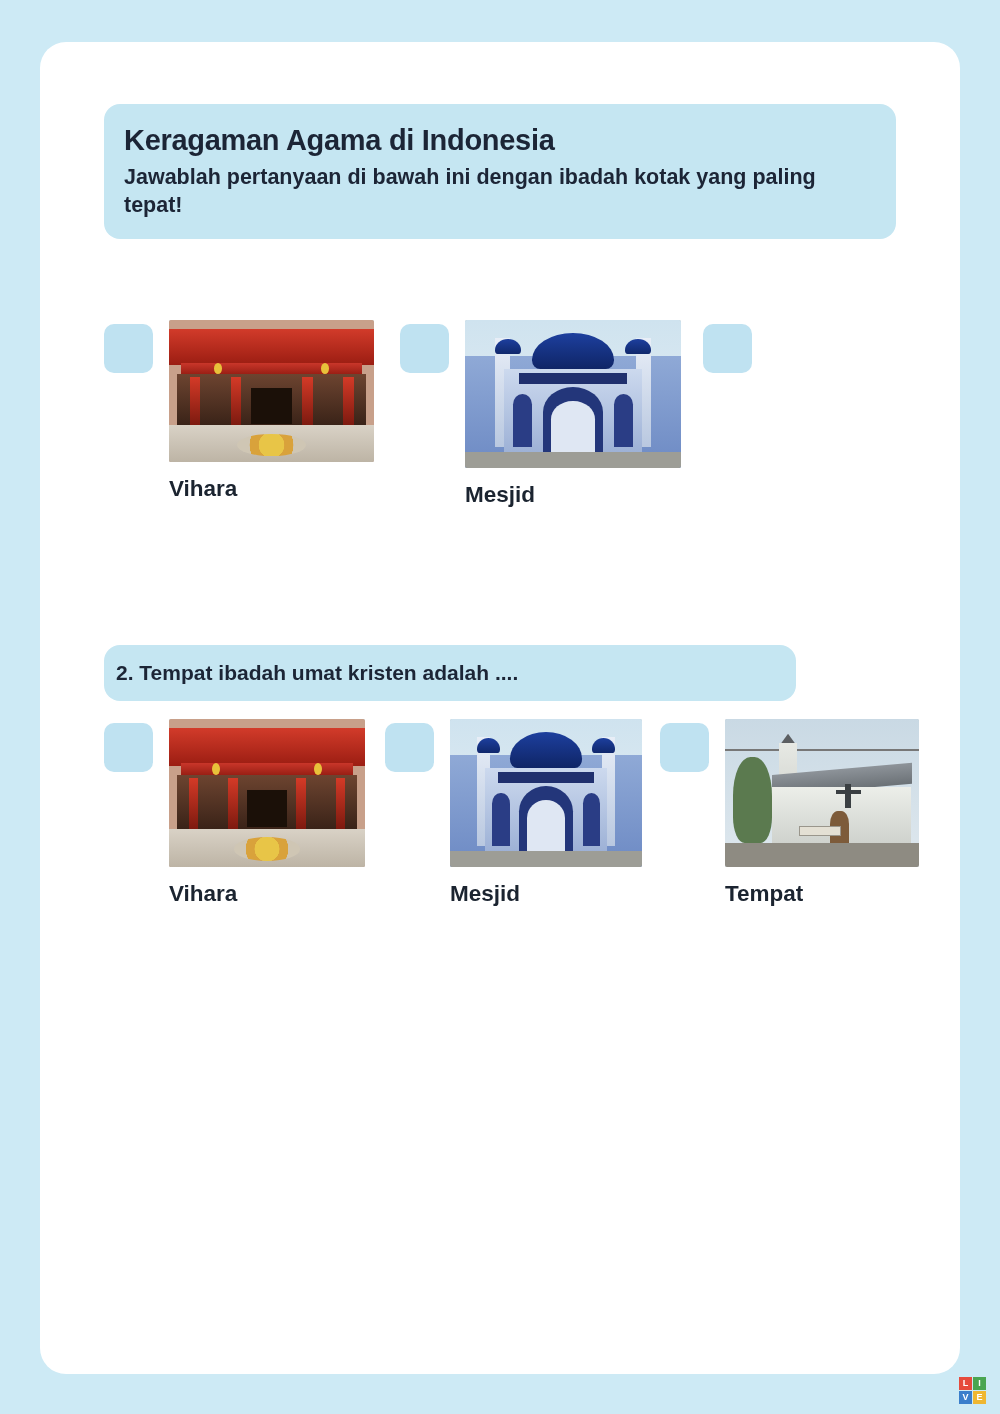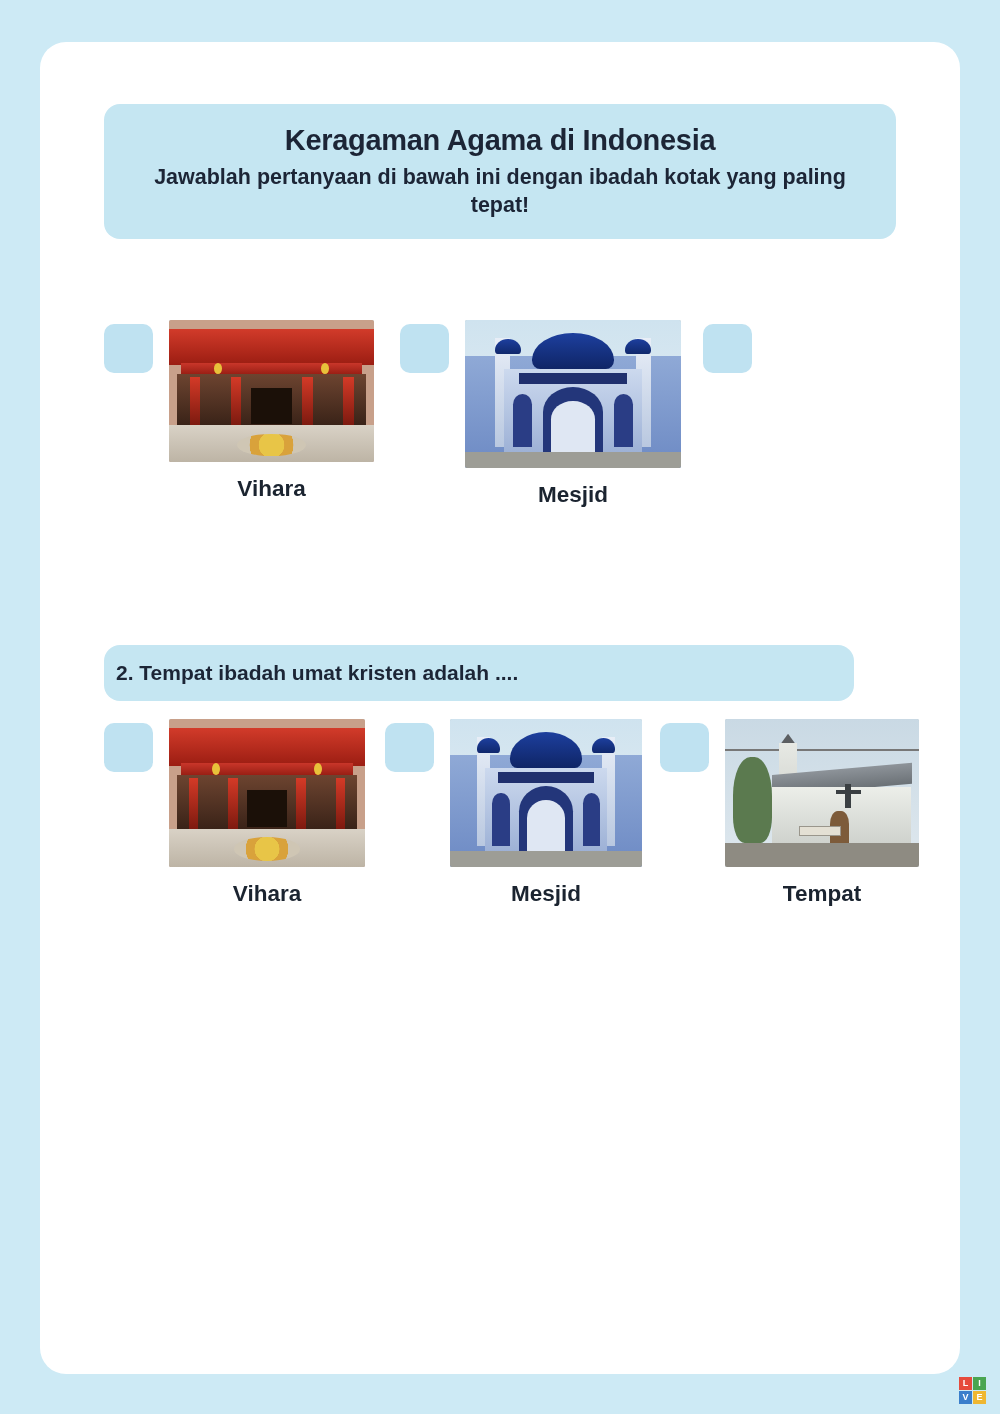--- a/index.html
+++ b/index.html
@@ -24,21 +24,21 @@
     border-radius: 26px;
   }
   .title-box {
     position: absolute;
     left: 64px;
     top: 62px;
     width: 792px;
     padding: 18px 20px 20px;
     background: #c5e6f2;
     border-radius: 16px;
-    text-align: center;
+    text-align: left;
   }
   .title-main {
     font-size: 29px;
     font-weight: bold;
     color: #1c2536;
     letter-spacing: -0.3px;
     line-height: 1.25;
   }
   .title-sub {
     margin-top: 6px;
@@ -53,42 +53,42 @@
   .q2 { top: 603px; }
 
   .question-bar {
     background: #c5e6f2;
     border-radius: 16px;
     padding: 16px 22px;
     font-size: 21px;
     font-weight: bold;
     color: #1c2536;
   }
-  .q2 .question-bar { width: 750px; padding-left: 12px; }
+  .q2 .question-bar { width: 692px; padding-left: 12px; }
 
   .options {
     margin-top: 18px;
     display: flex;
     align-items: flex-start;
   }
   .option {
     display: flex;
     align-items: flex-start;
   }
   .checkbox {
     width: 49px;
     height: 49px;
     background: #bfe2f1;
     border-radius: 10px;
     flex: 0 0 auto;
     margin-top: 4px;
   }
   .opt-body {
     margin-left: 16px;
-    text-align: center;
+    text-align: left;
   }
   .thumb {
     border-radius: 2px;
     overflow: hidden;
     position: relative;
     background: #b9c6cc;
   }
   .opt-label {
     margin-top: 14px;
     font-size: 22.5px;

